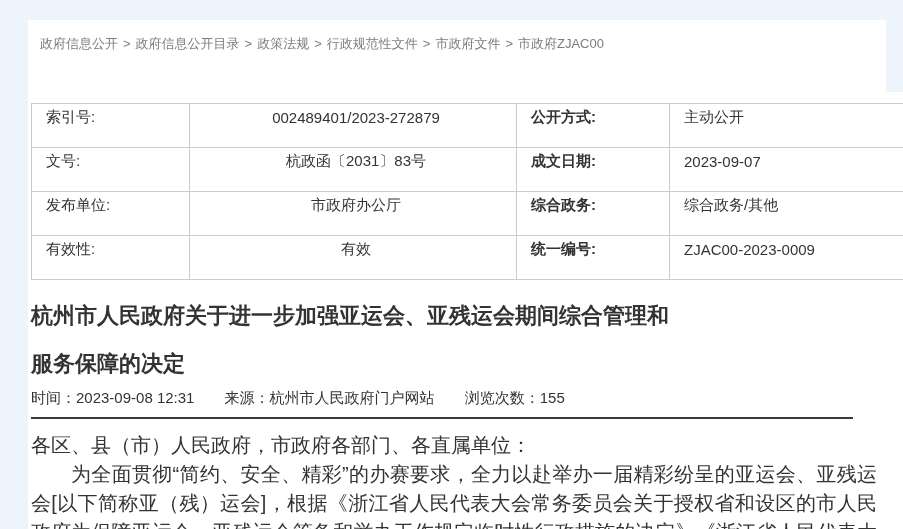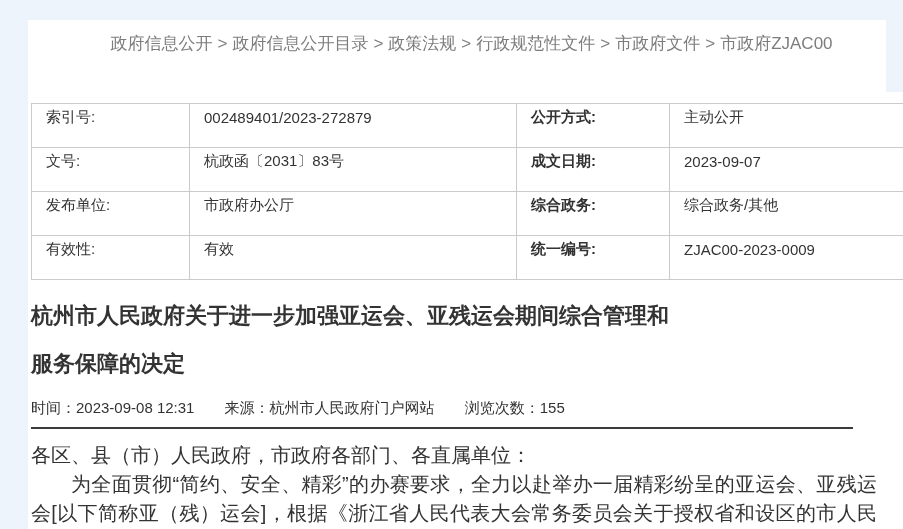--- a/index.html
+++ b/index.html
@@ -11,48 +11,47 @@
   .panel{
     position:absolute;left:28px;top:20px;right:0;bottom:0;
     background:#ffffff;
   }
   .corner-notch{
     position:absolute;right:0;top:0;width:17px;height:92px;
     background:#edf4fc;z-index:5;
   }
   .breadcrumb{
     padding:15px 0 0 12px;
-    font-size:17px;color:#7d7d7d;line-height:18px;
+    font-size:13px;color:#7d7d7d;line-height:18px;
     white-space:nowrap;
-    text-align:center;
   }
   .breadcrumb .crumb{color:#7d7d7d;text-decoration:none;cursor:pointer;}
   .breadcrumb .sep{margin:0 5px;color:#7d7d7d;}
   .inner{padding:0 26px 0 3px;}
   table.doc-info{
     border-collapse:collapse;table-layout:fixed;
     width:818px;margin-top:50px;
     font-size:15px;color:#333;
   }
   table.doc-info td{
     border:1px solid #cbcbcb;height:27px;
     padding:0 8px 16px 14px;background:#fff;
     overflow:hidden;white-space:nowrap;
   }
   td.c0{width:135px;}
-  td.c1{width:304px;}
+  td.c1{width:304px;text-align:center;}
   td.c2{width:130px;font-weight:bold;}
   td.c3{width:249px;}
   .doc-title{
     margin:12px 0 0 0;
     font-size:22px;line-height:48px;font-weight:700;color:#333;
     text-align:left;
   }
   .meta-row{
-    margin-top:10px;font-size:15px;color:#333;line-height:20px;
+    margin-top:0;font-size:15px;color:#333;line-height:20px;
   }
   .meta-item{margin-right:26px;}
   .meta-divider{
     margin-top:9px;margin-right:24px;
     border-bottom:2px solid #3a3a3a;height:0;
   }
   .article-body{margin-top:2px;}
   .article-body p{
     margin:0;padding:0;
     font-size:20px;line-height:29px;color:#333;

